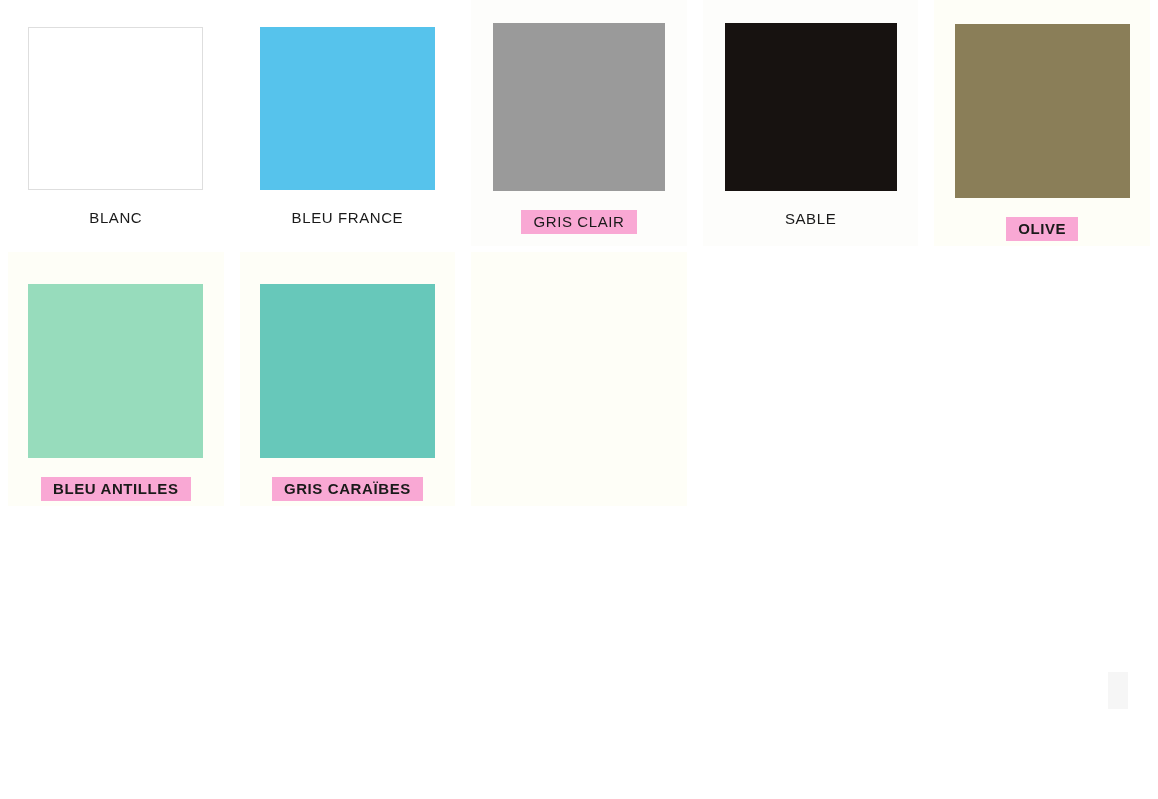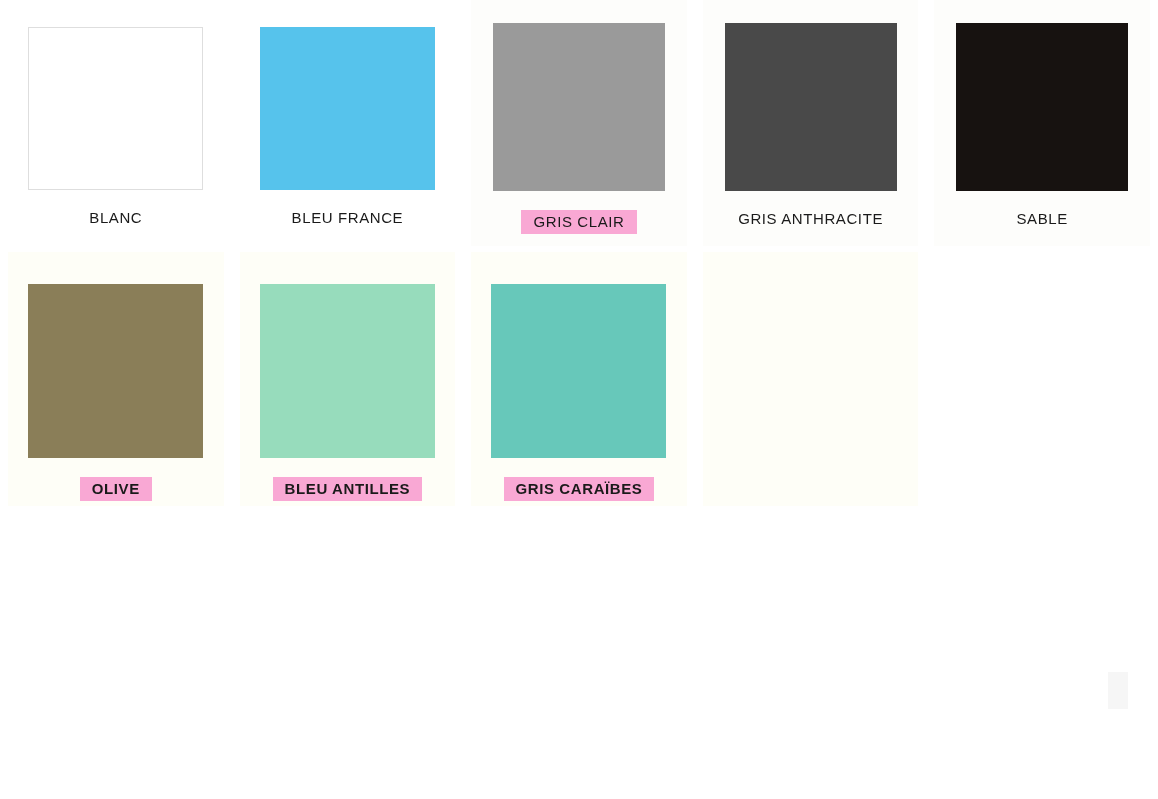--- a/index.html
+++ b/index.html
@@ -114,24 +114,20 @@
     <div class="swatch-label">BLEU FRANCE</div>
   </div>
 
 
 
   <div class="swatch-card row-2 has-backing">
     <div class="swatch-chip" style="background-color: rgb(154, 154, 154);"></div>
     <div class="swatch-label on-tint">GRIS CLAIR</div>
   </div>
 
-  <div class="swatch-card row-2 has-backing">
-    <div class="swatch-chip" style="background-color: rgb(73, 73, 73);"></div>
-    <div class="swatch-label">GRIS ANTHRACITE</div>
-  </div>
 
   <div class="swatch-card row-2 has-backing">
     <div class="swatch-chip" style="background-color: rgb(23, 18, 16);"></div>
     <div class="swatch-label">SABLE</div>
   </div>
 
 
   <div class="swatch-card row-3 has-backing backing-warm">
     <div class="swatch-chip" style="background-color: rgb(138, 126, 88);"></div>
     <div class="swatch-label on-tint">OLIVE</div>

